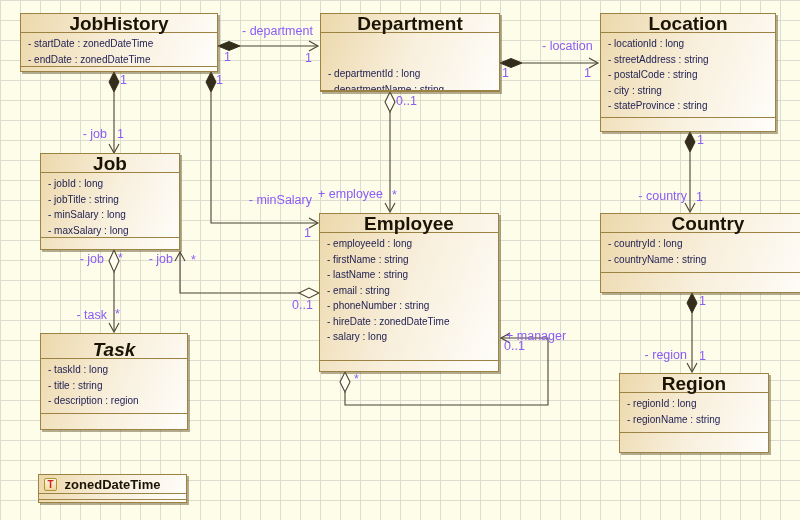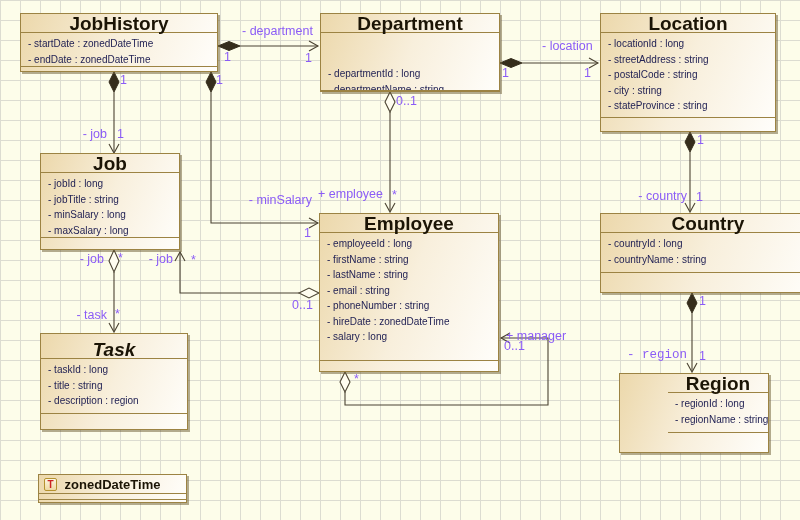--- a/index.html
+++ b/index.html
@@ -143,21 +143,21 @@
   <span class="rm" style="left:304px;top:227px;">1</span>
 
   <span class="rl" style="right:417px;top:188px;">+ employee</span>
   <span class="rm" style="left:396px;top:95px;">0..1</span>
   <span class="rm" style="left:392px;top:189px;">*</span>
 
   <span class="rl" style="right:113px;top:190px;">- country</span>
   <span class="rm" style="left:697px;top:134px;">1</span>
   <span class="rm" style="left:696px;top:191px;">1</span>
 
-  <span class="rl" style="right:113px;top:349px;font-family:Liberation Mono, monospace;">- region</span>
+  <span class="rl" style="right:113px;top:349px;">- region</span>
   <span class="rm" style="left:699px;top:295px;">1</span>
   <span class="rm" style="left:699px;top:350px;">1</span>
 
   <span class="rl" style="right:696px;top:253px;">- job</span>
   <span class="rm" style="left:118px;top:252px;">*</span>
   <span class="rl" style="right:693px;top:309px;">- task</span>
   <span class="rm" style="left:115px;top:308px;">*</span>
 
   <span class="rl" style="right:627px;top:253px;">- job</span>
   <span class="rm" style="left:292px;top:299px;">0..1</span>
@@ -234,21 +234,21 @@
   <div class="uml-class" style="left:40px;top:333px;width:148px;height:97px;">
     <div class="uml-title italic">Task</div>
     <div class="uml-attrs" style="height:55px;">
         <div class="attr">- taskId : long</div>
         <div class="attr">- title : string</div>
         <div class="attr">- description : region</div>
       </div>
     <div class="uml-ops"></div>
   </div>
 
-  <div class="uml-class" style="left:619px;top:373px;width:150px;height:80px;padding-left:48px;">
+  <div class="uml-class" style="left:619px;top:373px;width:150px;height:80px;">
     <div class="uml-title">Region</div>
     <div class="uml-attrs" style="height:40px;">
         <div class="attr">- regionId : long</div>
         <div class="attr">- regionName : string</div>
       </div>
     <div class="uml-ops"></div>
   </div>
 
   <div class="uml-class" style="left:38px;top:474px;width:149px;height:29px;">
     <div class="dtype-title">

